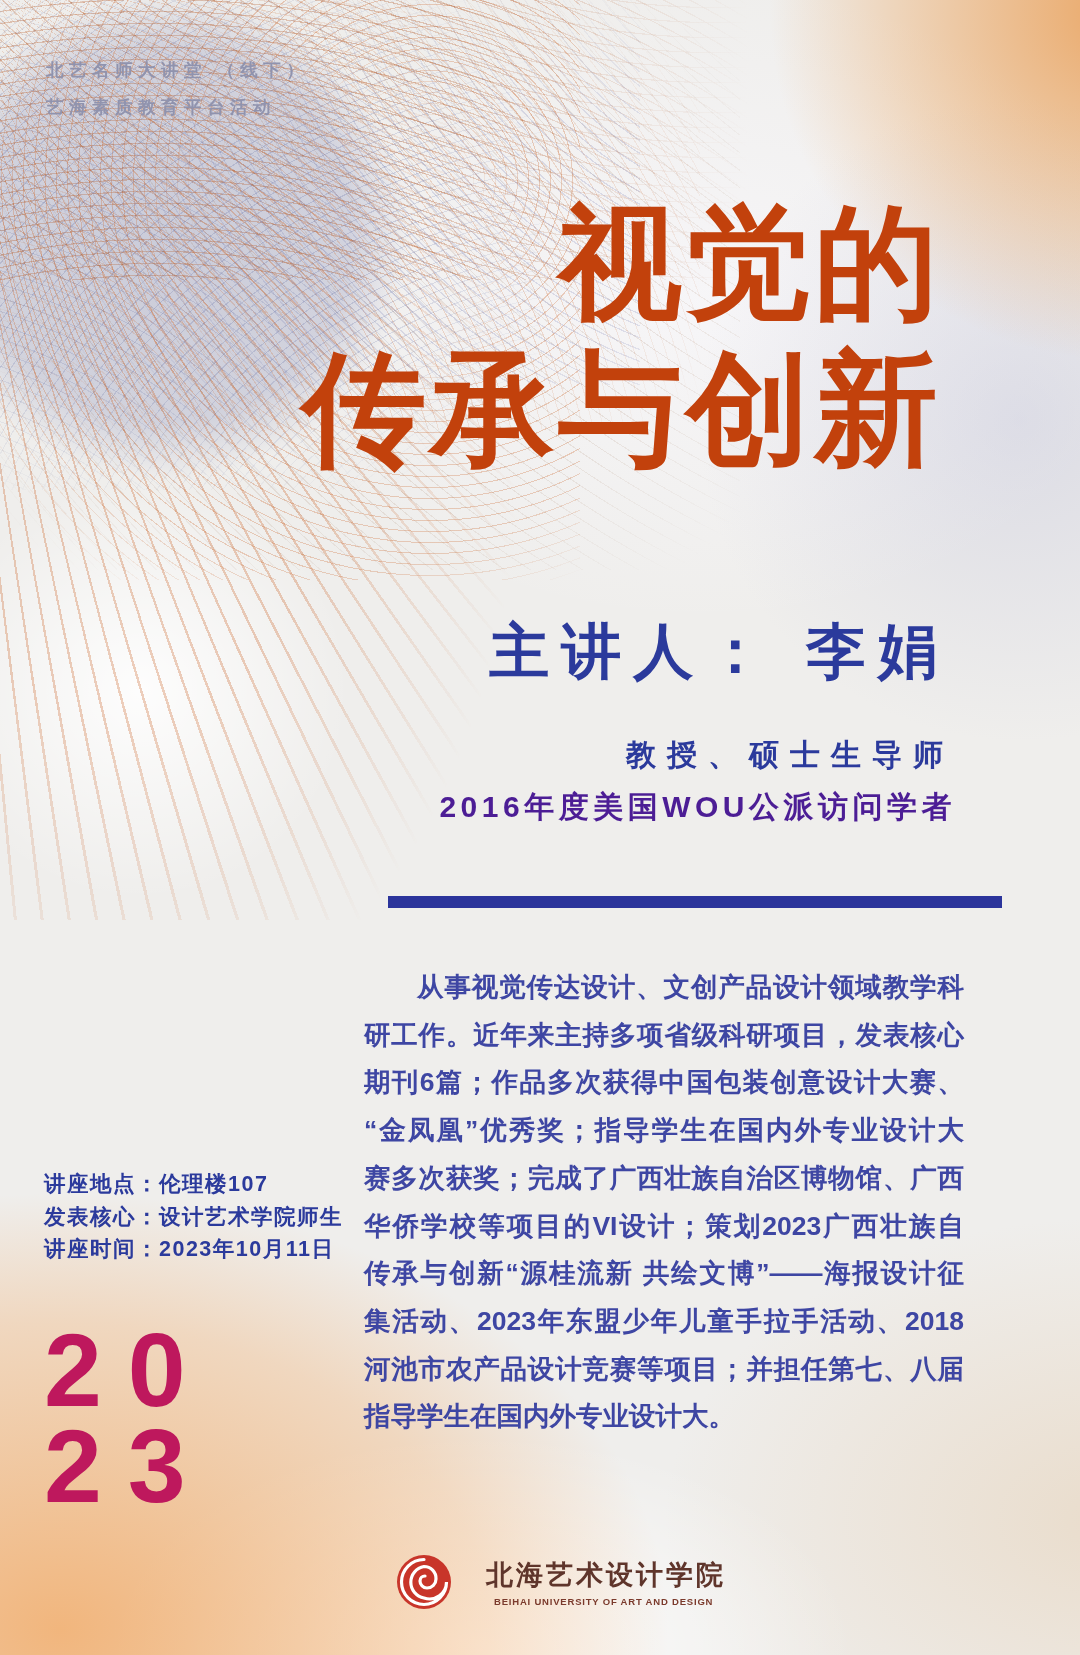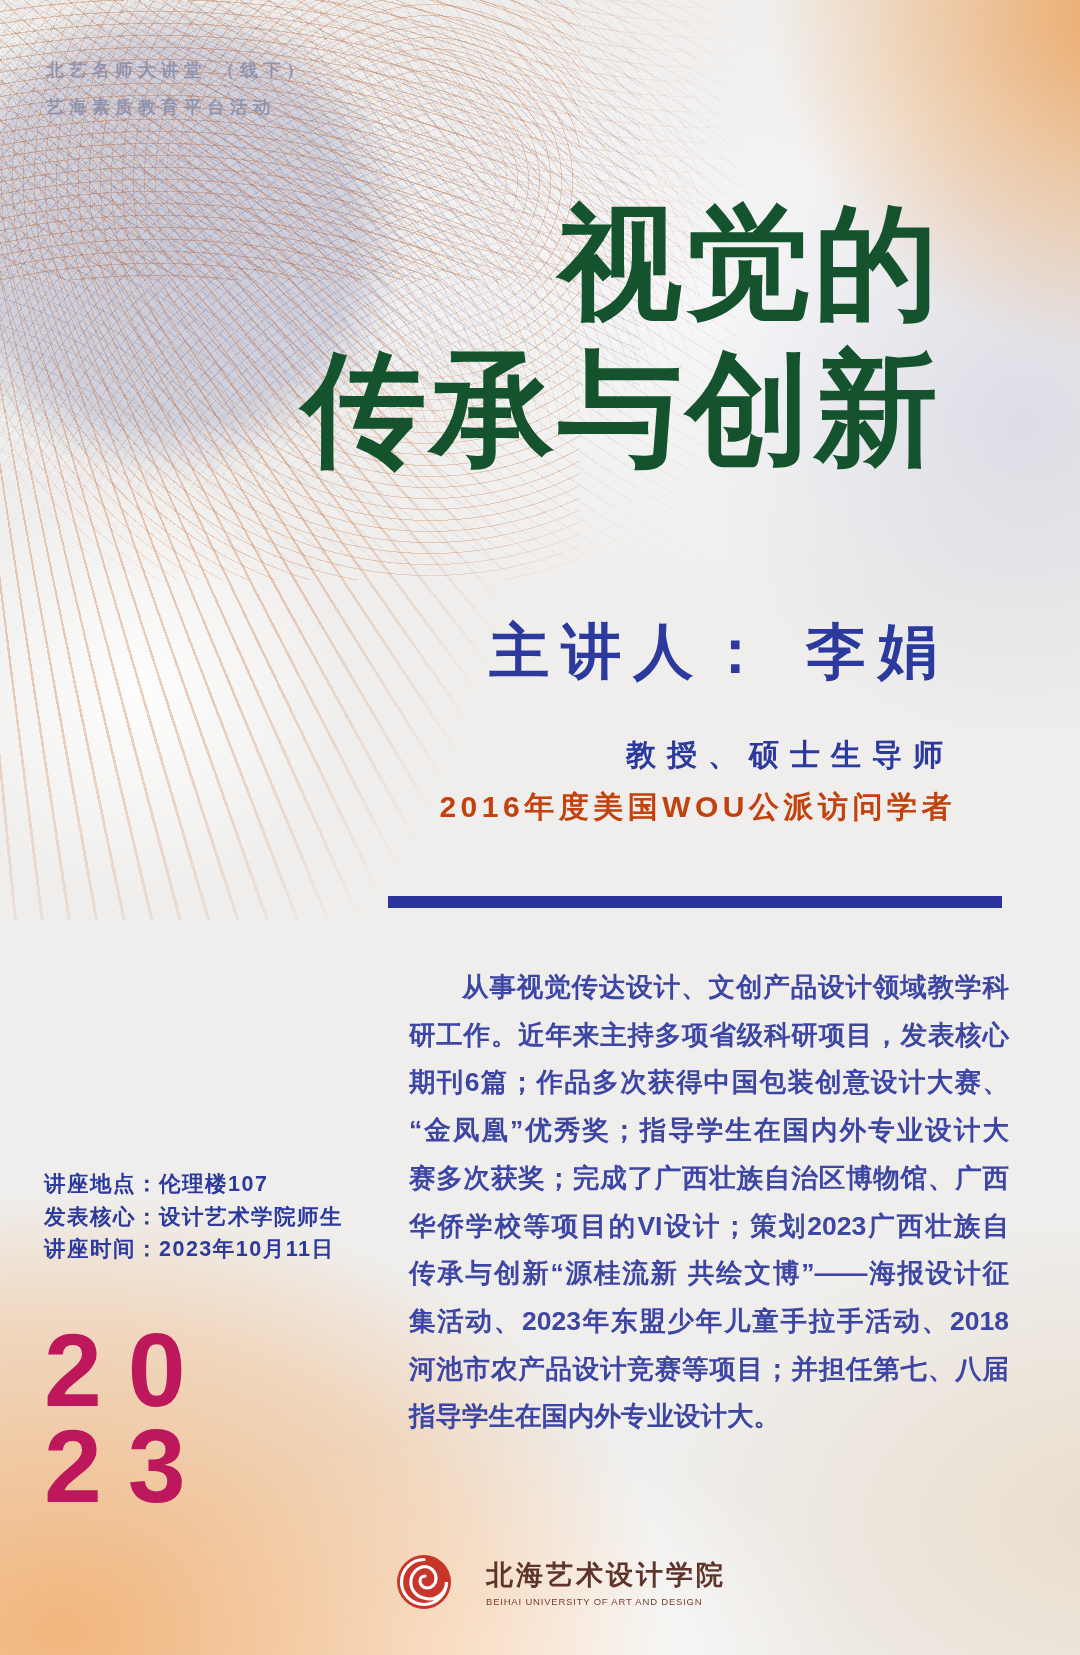--- a/index.html
+++ b/index.html
@@ -75,44 +75,44 @@
   }
   
   .content { position:absolute; inset:0; }
   .program-label {
     position:absolute; left:46px; top:52px;
     color:#9093ae; font-size:17.5px; font-weight:600;
     letter-spacing:5.5px; line-height:37px;
   }
   .main-title {
     position:absolute; right:138px; top:190px; text-align:right;
-    color:#14532d; font-size:124px; font-weight:800;
+    color:#c2410c; font-size:124px; font-weight:800;
     letter-spacing:4px; line-height:146px; white-space:nowrap;
   }
   .speaker-heading {
     position:absolute; right:130px; top:612px; text-align:right;
     color:#2b3a9c; font-size:60px; font-weight:800;
     letter-spacing:12px; white-space:nowrap;
   }
   .speaker-cred1 {
     position:absolute; right:126px; top:735px; text-align:right;
     color:#2b3a9c; font-size:30px; font-weight:700;
     letter-spacing:11px; white-space:nowrap;margin-left:40px;
   }
   .speaker-cred2 {
     position:absolute; right:124px; top:787px; text-align:right;
-    color:#c2410c; font-size:30px; font-weight:700;
+    color:#4c1d95; font-size:30px; font-weight:700;
     letter-spacing:4.5px; white-space:nowrap;
   }
   .divider-bar {
     position:absolute; left:388px; top:896px; width:614px; height:12px;
     background:#2b349b;
   }
   .bio {
-    position:absolute; left:409px; top:964px; width:600px;
+    position:absolute; left:364px; top:964px; width:600px;
     color:#3e46a3; font-size:26.5px; font-weight:600; line-height:47.7px;
   }
   .bio-line { text-align:justify; text-align-last:justify; }
   .bio-line:first-child { text-indent:2em; }
   .bio-line:last-child { text-align-last:left; }
   .event-details {
     position:absolute; left:44px; top:1168px;
     color:#2b3a9c; font-size:21.5px; font-weight:700;
     letter-spacing:1.5px; line-height:32.5px; white-space:nowrap;
   }
@@ -125,22 +125,22 @@
   .logo {
     position:absolute; left:394px; top:1552px;
     display:flex; align-items:center; gap:32px;
   }
   .logo-icon { width:60px; height:60px; flex:0 0 auto; }
   .logo-cn {
     color:#5f352b; font-size:27px; font-weight:700; letter-spacing:3px;
     font-family:"Liberation Serif", serif; white-space:nowrap;
   }
   .logo-en {
-    color:#7b3a2c; font-size:9.5px; font-weight:400; letter-spacing:0.8px;
-    margin-top:3px; white-space:nowrap;
+    color:#7b3a2c; font-size:9.5px; font-weight:700; letter-spacing:0.8px;
+    margin-top:3px; white-space:nowrap;margin-left:8px;
   }
 </style>
 </head>
 <body>
 
 <div class="poster">
 
   <div class="bg">
     <div class="bg-gradients"></div>
     <div class="fx rays-topleft"></div>

